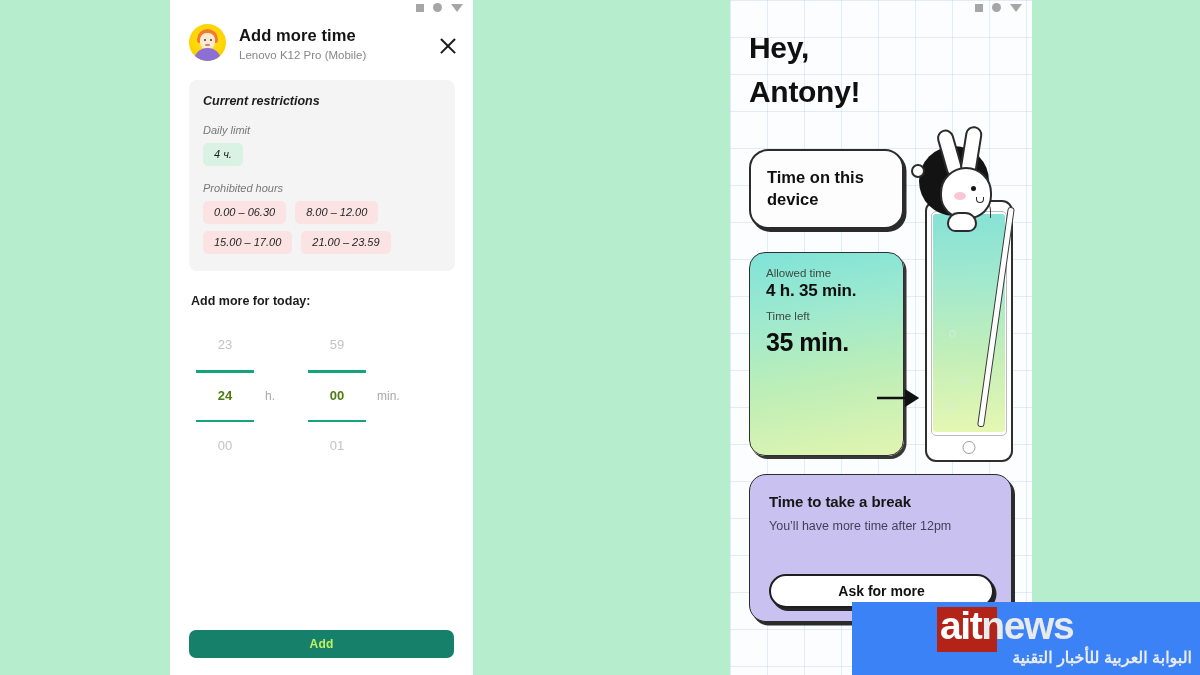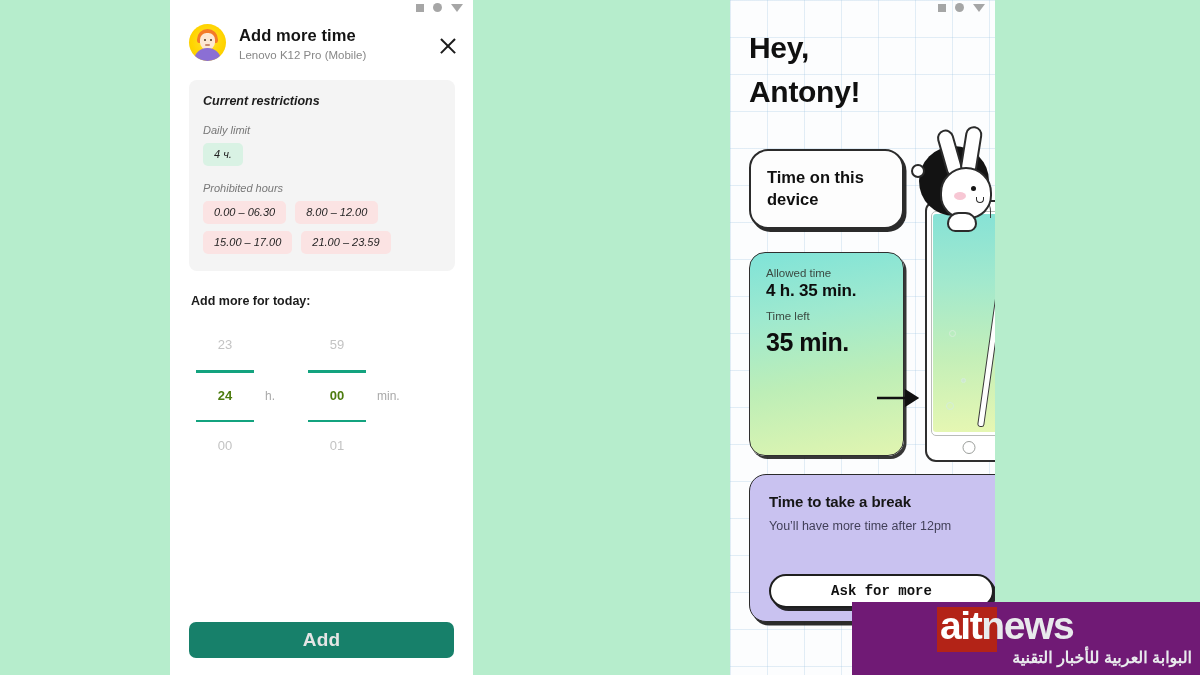--- a/index.html
+++ b/index.html
@@ -183,38 +183,38 @@
     width: 44px;
     padding-left: 6px;
     margin-top: 1px;
   }
 
   #add-button {
     position: absolute;
     left: 19px;
     bottom: 17px;
     width: 265px;
-    height: 36px;
+    height: 28px;
     background: #17806a;
     border: none;
     border-radius: 7px;
-    color: #e5e5e5;
-    font-size: 19px;
+    color: #bef264;
+    font-size: 12px;
     font-weight: bold;
     font-family: "Liberation Sans", sans-serif;
     cursor: pointer;
     letter-spacing: 0.2px;
   }
 
   
   #right-panel {
     position: absolute;
     left: 730px;
     top: 0;
-    width: 265px;
+    width: 302px;
     height: 675px;
     background:
       repeating-linear-gradient(to right,  rgba(148,190,222,0.26) 0 1px, transparent 1px 37px),
       repeating-linear-gradient(to bottom, rgba(148,190,222,0.26) 0 1px, transparent 1px 37px),
       #fcfdfe;
     overflow: hidden;
   }
 
   .greeting {
     margin: 26px 0 0 19px;
@@ -307,21 +307,21 @@
   }
   #ask-more-button {
     position: absolute;
     left: 19px;
     bottom: 13px;
     width: 225px;
     height: 34px;
     background: #ffffff;
     border: 2px solid #1f1f1f;
     border-radius: 19px;
-    font-family: Liberation Mono, monospace;
+    font-family: Liberation Sans, sans-serif;
     font-size: 14px;
     font-weight: bold;
     color: #101010;
     cursor: pointer;
     box-shadow: 2.5px 3px 0 rgba(20,20,20,0.9);
   }
 
   
   .illus { position: absolute; left: 183px; top: 140px; width: 112px; height: 330px; }
   .glass-phone {
@@ -422,21 +422,21 @@
     width: 50px; height: 20px;
   }
 
   
   #watermark {
     position: absolute;
     right: 0;
     bottom: 0;
     width: 348px;
     height: 73px;
-    background: #701a75;
+    background: #3b82f6;
     overflow: hidden;
     margin-top: 24px;
   }
   .wm-redbox {
     position: absolute;
     left: 85px; top: 5px;
     width: 60px; height: 45px;
     background: #b32317;
   }
   .wm-logo {

